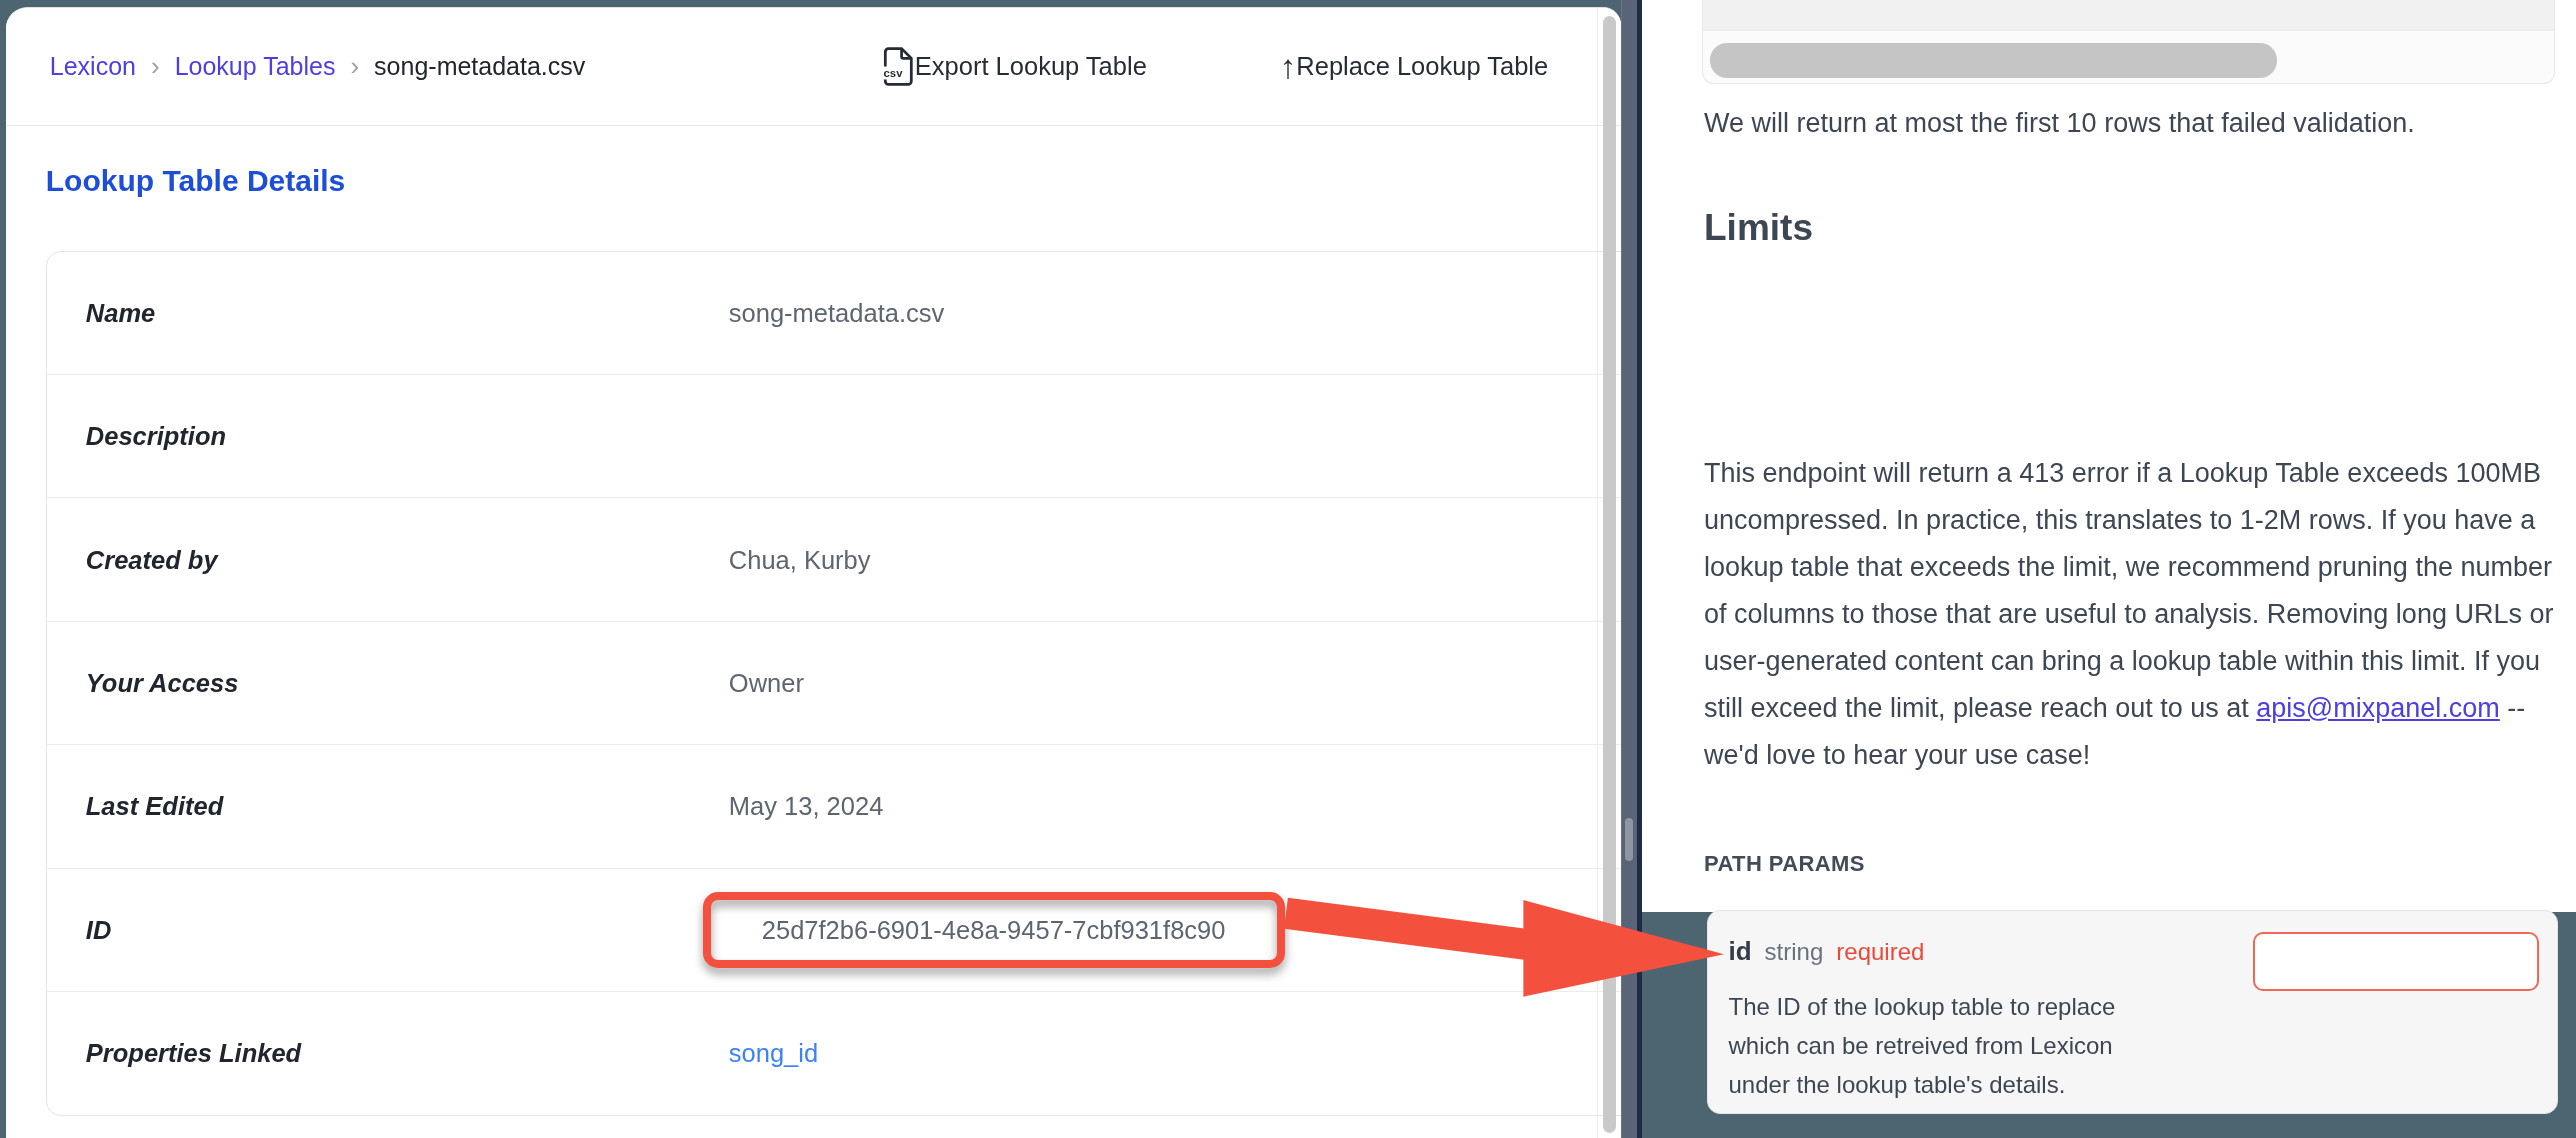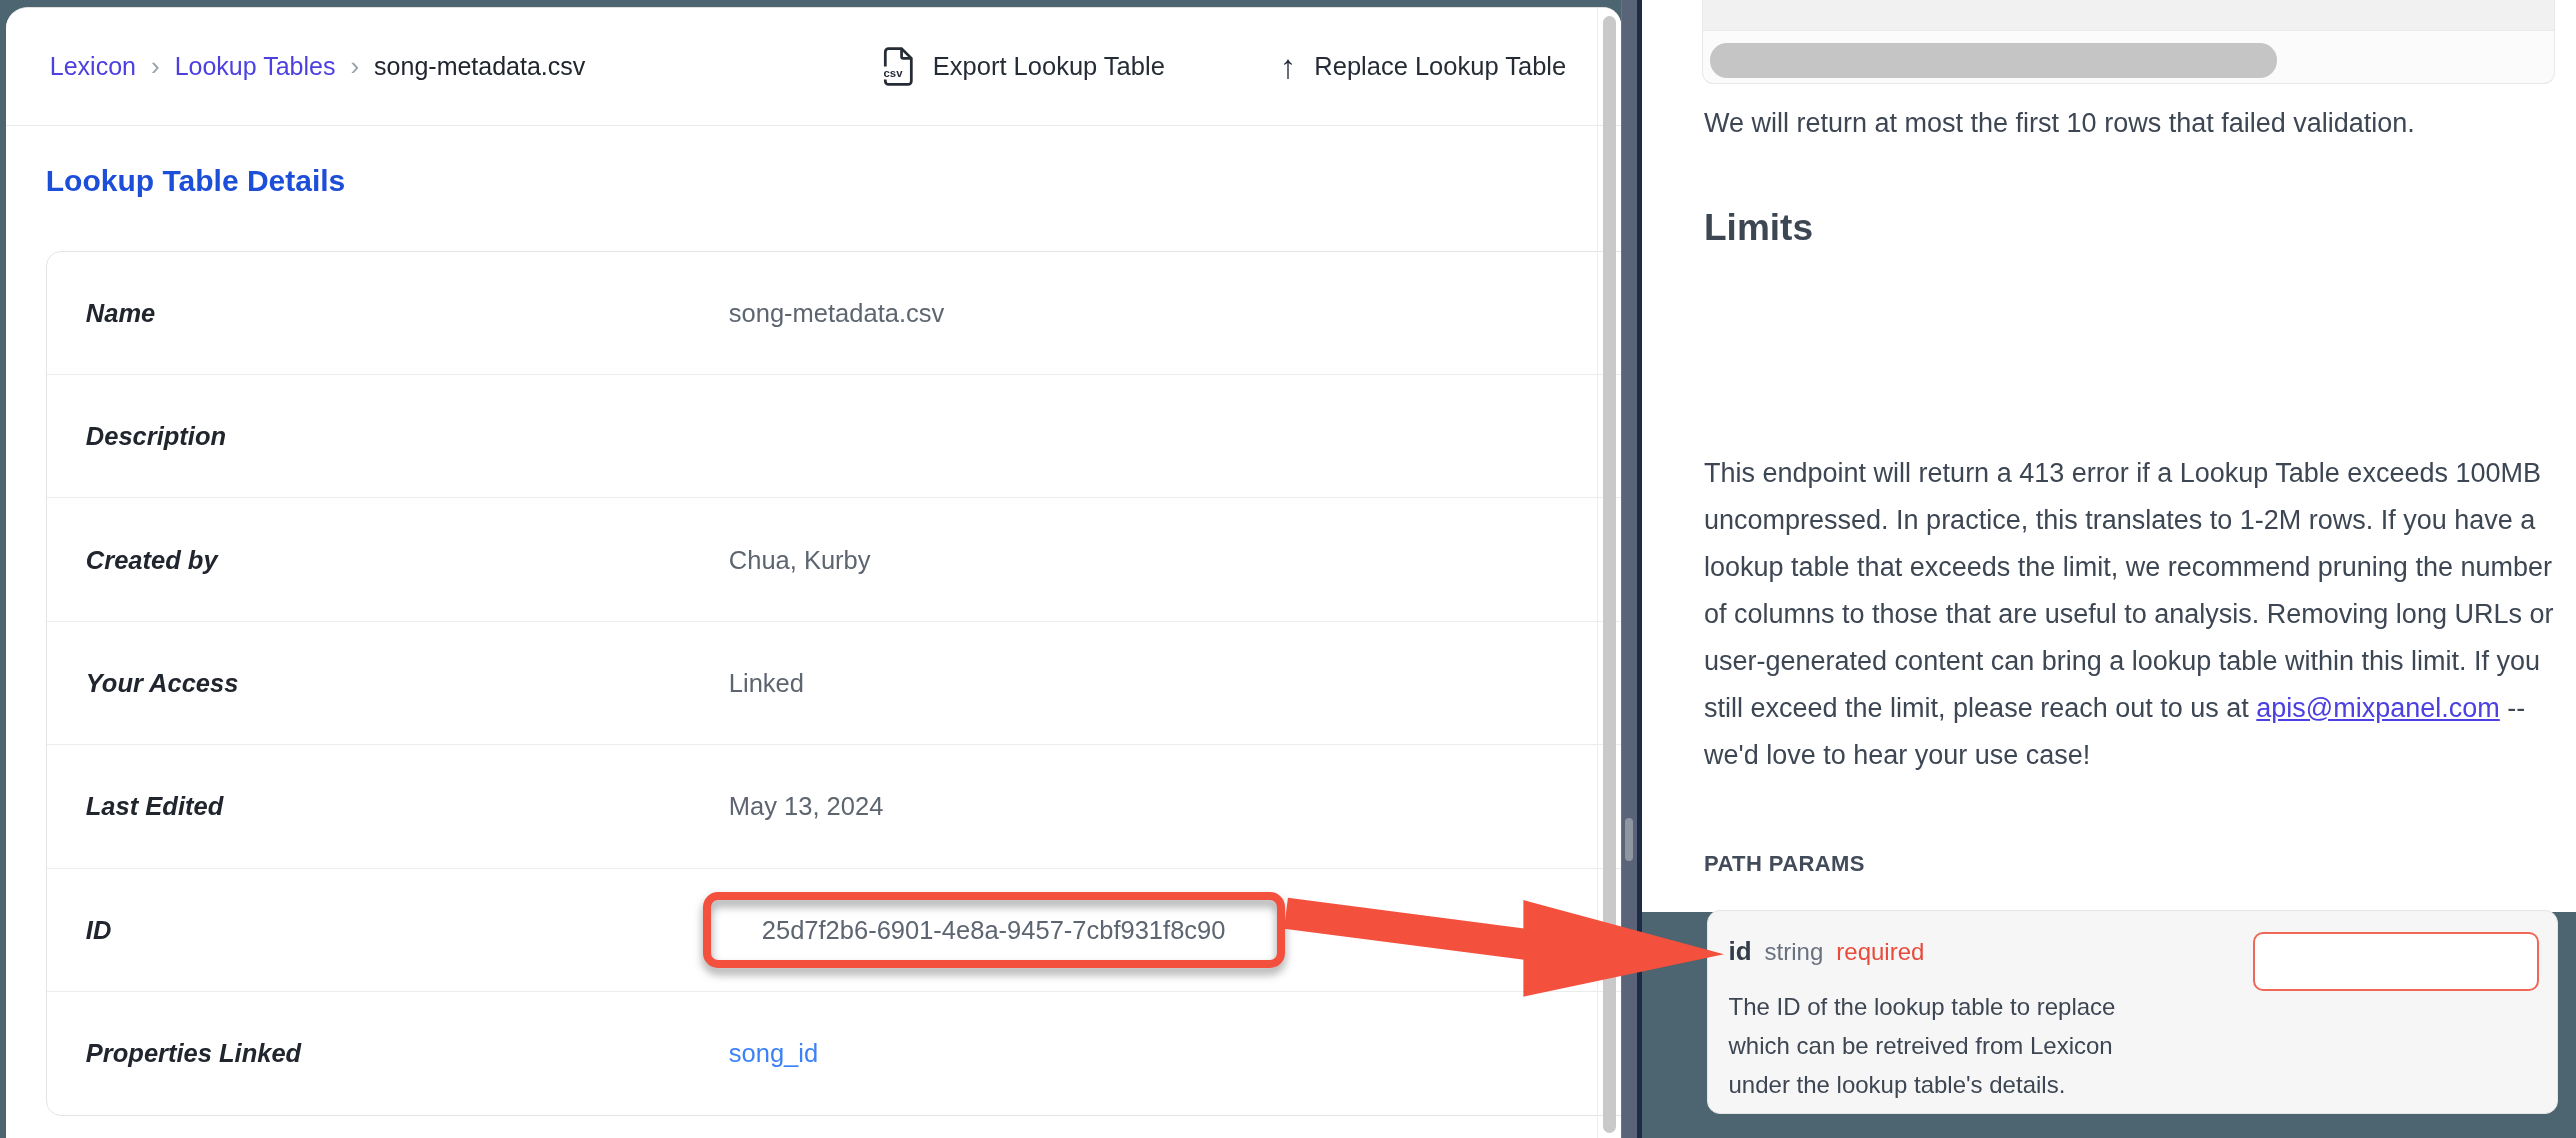--- a/index.html
+++ b/index.html
@@ -14,21 +14,21 @@
     border-top:1.6px solid #dfe1e3; overflow:hidden;
   }
   .app-header {
     position:absolute; left:0; top:0; width:100%; height:118px;
     border-bottom:1.6px solid #e9e9e9; background:#fff;
   }
   .breadcrumb { position:absolute; left:44px; top:0; height:118px; display:flex; align-items:center; font-size:25px; white-space:nowrap; }
   .crumb-link { color:#4c40e0; text-decoration:none; cursor:pointer; }
   .crumb-sep { color:#9aa1ab; margin:0 15px; font-size:26px; }
   .crumb-current { color:#20252e; }
-  .header-action { position:absolute; top:0; height:118px; display:flex; align-items:center; gap:18px; color:#262c36; font-size:25.5px; font-weight:500; white-space:nowrap; cursor:pointer; }
+  .header-action { position:absolute; top:0; height:118px; display:flex; align-items:center; color:#262c36; font-size:25.5px; font-weight:500; white-space:nowrap; cursor:pointer; }
   .action-export { left:874px; }
   .action-replace { left:1274px; }
   .up-arrow-glyph { font-size:33px; font-weight:400; line-height:1; }
 
   .page-title { position:absolute; left:40px; top:156px; font-size:30px; font-weight:700; color:#1d4ed8; }
 
   .details-card {
     position:absolute; left:40px; top:243px; width:1635px; height:865px;
     border:1.6px solid #e4e4e4; border-radius:15px; background:#fff;
     display:flex; flex-direction:column;
@@ -142,21 +142,21 @@
         <span class="detail-value"></span>
       </div>
 
       <div class="detail-row">
         <span class="detail-label">Created by</span>
         <span class="detail-value">Chua, Kurby</span>
       </div>
 
       <div class="detail-row">
         <span class="detail-label">Your Access</span>
-        <span class="detail-value">Linked</span>
+        <span class="detail-value">Owner</span>
       </div>
 
       <div class="detail-row">
         <span class="detail-label">Last Edited</span>
         <span class="detail-value">May 13, 2024</span>
       </div>
 
       <div class="detail-row detail-row-id">
         <span class="detail-label">ID</span>
         <span class="detail-value">25d7f2b6-6901-4e8a-9457-7cbf931f8c90</span>

